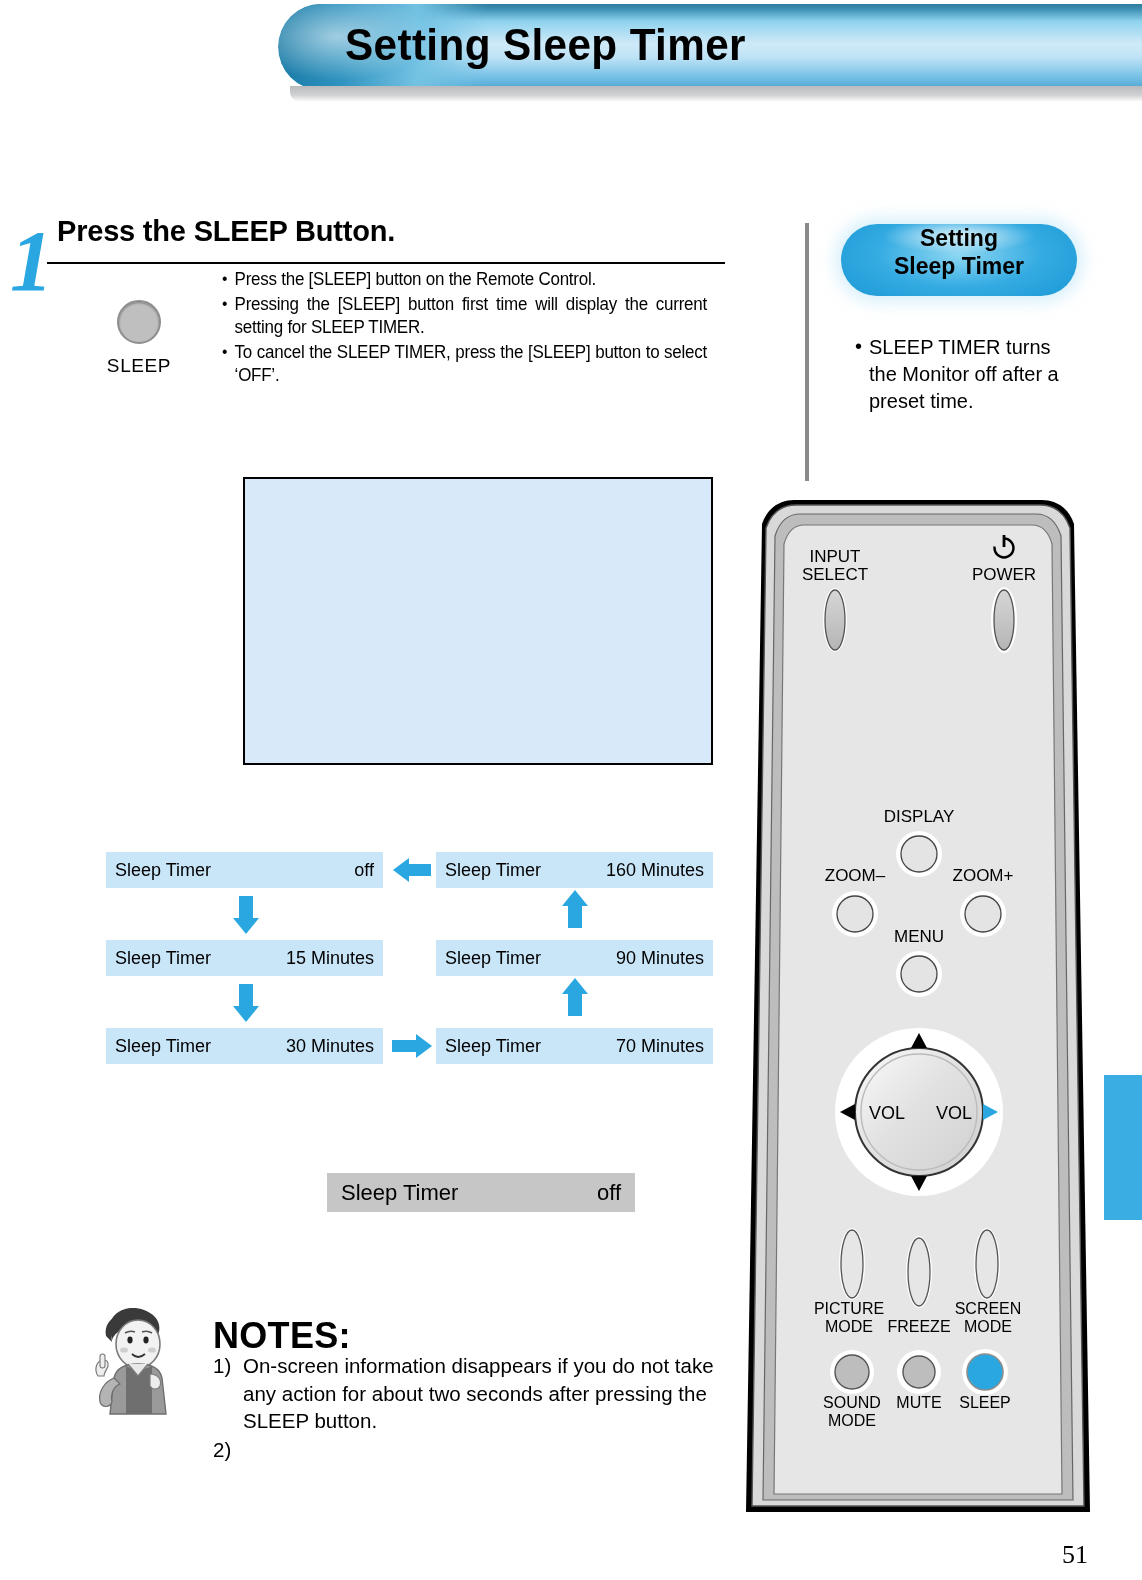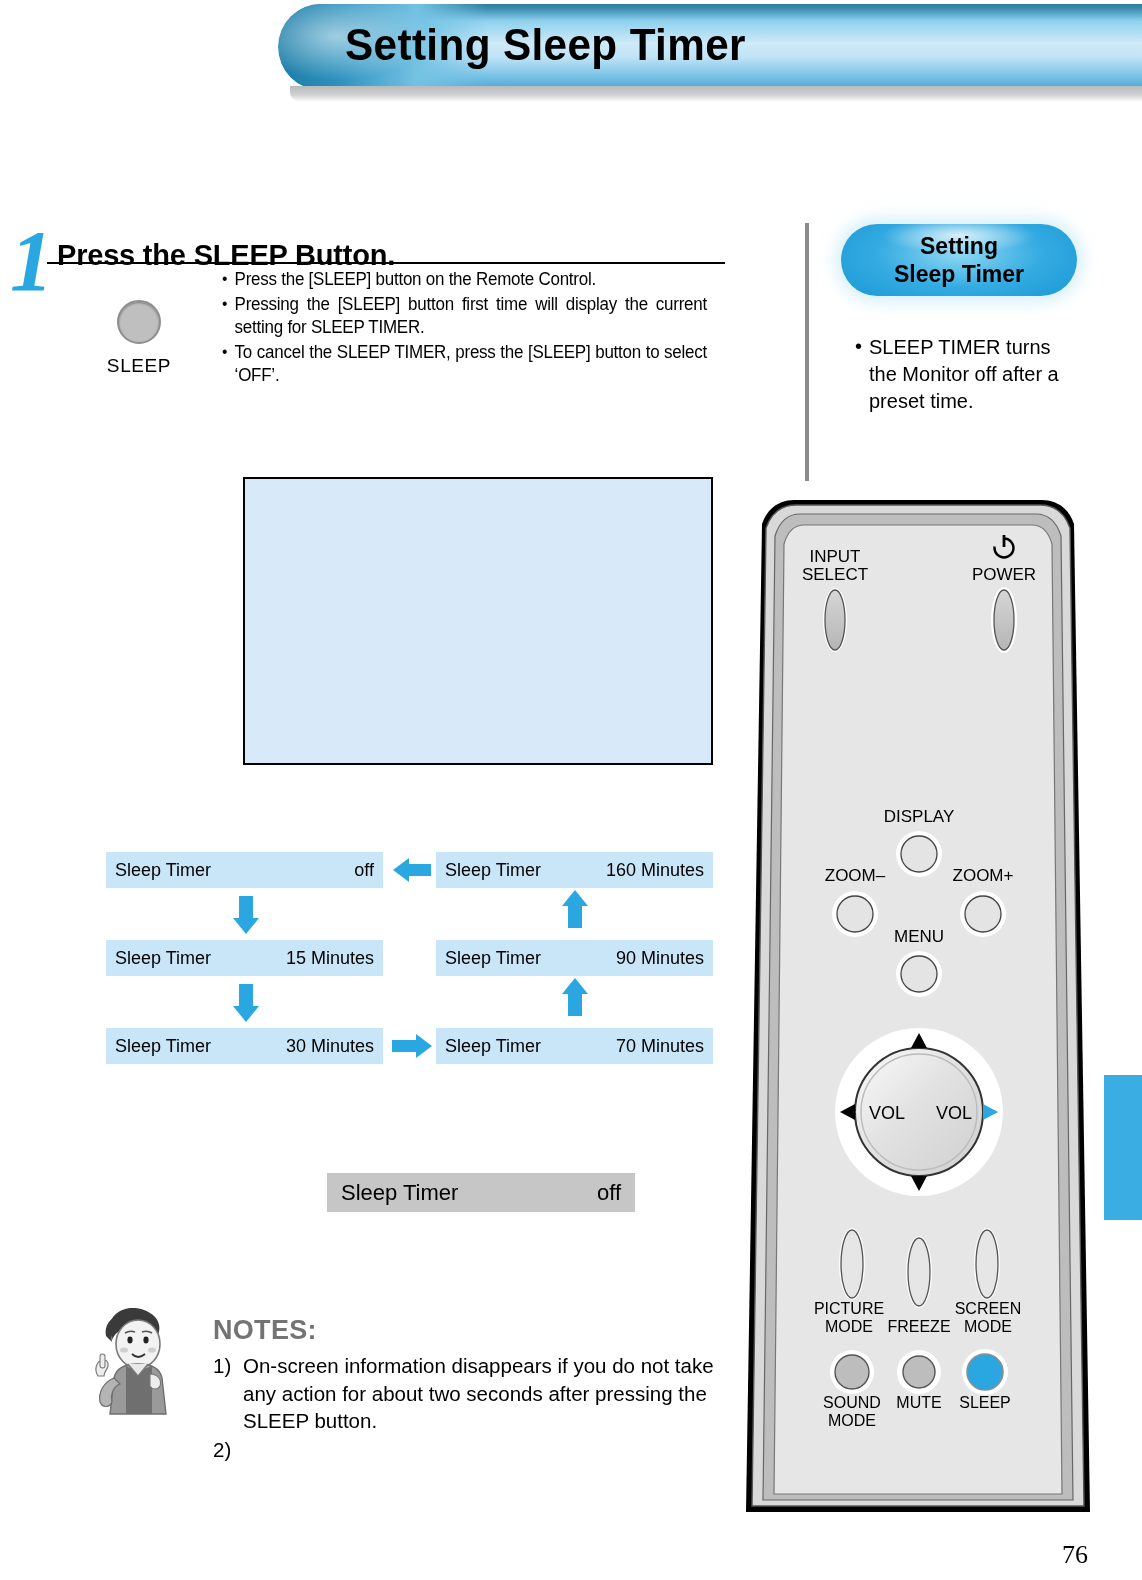--- a/index.html
+++ b/index.html
@@ -43,21 +43,21 @@
   }
 
   
   #step-number{
     position:absolute; left:10px; top:218px;
     font-family:"Liberation Serif", serif;
     font-style:italic; font-weight:bold;
     font-size:86px; line-height:86px; color:#2aa7e0;
   }
   #step-title{
-    position:absolute; left:57px; top:238px;
+    position:absolute; left:57px; top:214px;
     font-size:29px; font-weight:bold; line-height:34px;
     letter-spacing:-.2px;
   }
   #step-rule{
     position:absolute; left:47px; top:262px; width:678px; height:2px;
     background:#000;
   }
 
   
   #sleep-key-wrap{ position:absolute; left:103px; top:300px; width:72px; }
@@ -90,21 +90,21 @@
     position:absolute; left:805px; top:223px; width:4px; height:258px;
     background:#8a8a8a;
   }
   #sidebar-badge{
     position:absolute; left:841px; top:224px; width:236px; height:72px;
     border-radius:36px;
     background:
       radial-gradient(ellipse 110px 26px at 50% 16%, rgba(255,255,255,.75) 0%, rgba(255,255,255,0) 70%),
       radial-gradient(ellipse 150px 60px at 50% 42%, #8ed7f2 0%, #34abe2 55%, #1d9ad6 100%);
     box-shadow:0 0 16px 6px rgba(180,225,245,.55);
-    display:flex; align-items:center; justify-content:center;
+    display:flex; justify-content:center;
   }
   #sidebar-badge-text{
     text-align:center; font-size:23px; font-weight:bold; line-height:28px;
     color:#000;
   }
   #sidebar-note{
     position:absolute; left:855px; top:334px; width:220px;
     font-size:20px; line-height:27px;
     padding-left:14px; position:absolute;
   }
@@ -157,21 +157,21 @@
   }
   .h-head{
     position:absolute; width:0; height:0;
     border-top:12px solid transparent; border-bottom:12px solid transparent;
   }
 
   
   #notes-mascot{ position:absolute; left:88px; top:1302px; width:106px; height:116px; }
   #notes-title{
     position:absolute; left:213px; top:1315px;
-    font-size:27px; font-weight:bold; color:#737373; letter-spacing:.3px;
+    font-size:36px; font-weight:bold; color:#000000; letter-spacing:.3px;
   }
   #notes-list{
     position:absolute; left:213px; top:1352px; width:520px;
     font-size:20.5px; line-height:27.5px;
   }
   #notes-list .n{
     position:relative; padding-left:30px; margin-bottom:1px;
   }
   #notes-list .n .num{ position:absolute; left:0; top:0; }
 
@@ -336,21 +336,21 @@
     <span class="num">1)</span>
     <span>On-screen information disappears if you do not take any action for about two seconds after pressing the SLEEP button.</span>
   </div>
   <div class="n">
     <span class="num">2)</span>
   </div>
 </div>
 
 <div id="edge-tab"></div>
 
-<div id="page-number">76</div>
+<div id="page-number">51</div>
 
 <div id="remote">
 <svg width="352" height="1040" viewBox="0 0 352 1040">
   <defs>
     <linearGradient id="wheelGrad" x1="0" y1="0" x2="1" y2="1">
       <stop offset="0%" stop-color="#fbfbfb"></stop>
       <stop offset="45%" stop-color="#e2e2e2"></stop>
       <stop offset="100%" stop-color="#cfcfcf"></stop>
     </linearGradient>
     <linearGradient id="ovalGrad" x1="0" y1="0" x2="0" y2="1">

